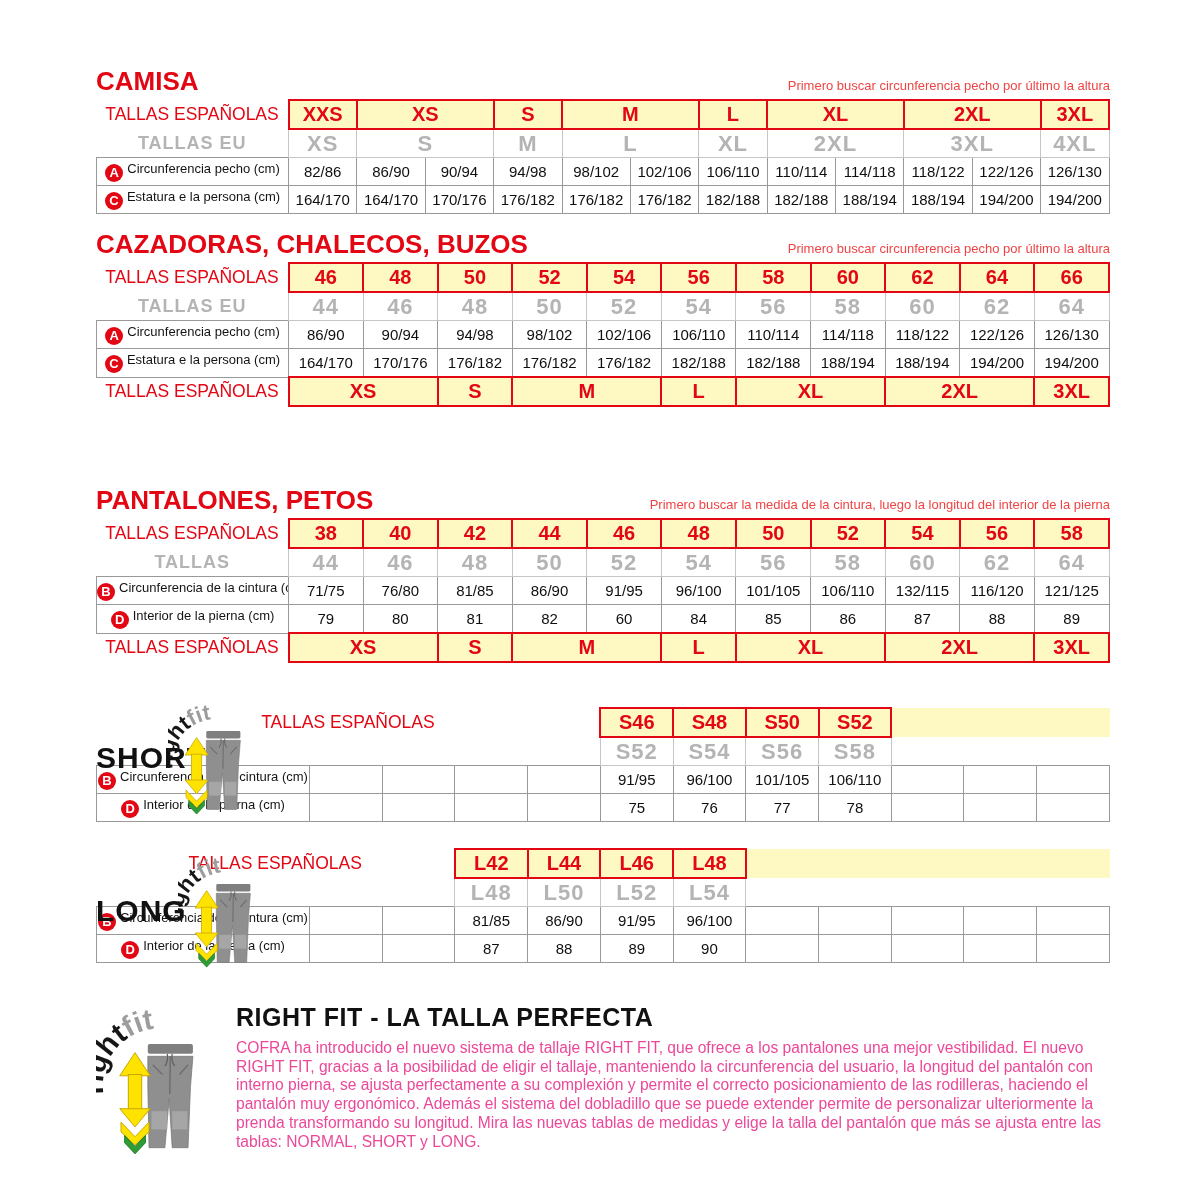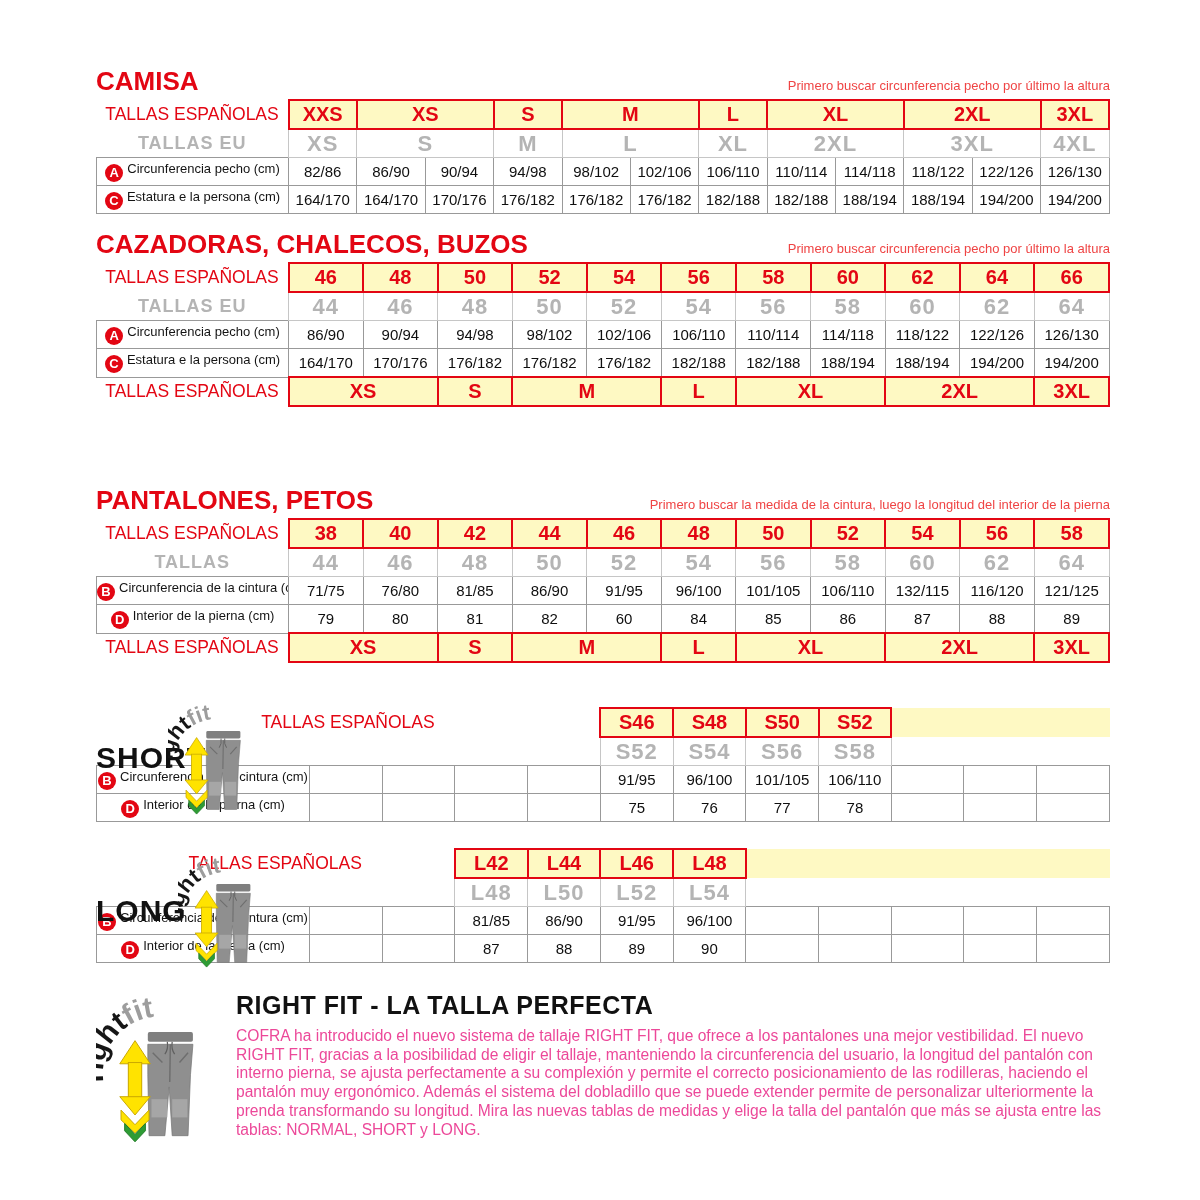--- a/index.html
+++ b/index.html
@@ -44,21 +44,21 @@
   .fit-sec.long{margin-top:26px;}
   .fit-sec table.grid{margin-top:20px;}
   .fit-sec.long table.grid{margin-top:26px;}
   .fit-title{position:absolute;left:0;font-size:30px;font-weight:700;letter-spacing:1px;color:#111;}
   .fit-sec.short .fit-title{top:34px;}
   .fit-sec.long .fit-title{top:46px;}
   .logo-s{position:absolute;width:95px;height:118px;z-index:3;}
   .fit-sec.short .logo-s{left:72px;top:-10px;}
   .fit-sec.long .logo-s{left:82px;top:2px;}
 
-  .rf-block{margin-top:24px;display:flex;gap:12px;align-items:flex-start;}
+  .rf-block{margin-top:36px;display:flex;gap:12px;align-items:flex-start;}
   .logo-b{width:128px;height:156px;flex:0 0 auto;}
   .rf-text{margin-top:4px;}
   .rf-heading{font-size:25px;font-weight:700;letter-spacing:0.5px;margin:0 0 7px 0;color:#111;}
   .rf-para{font-size:15.6px;line-height:1.2;color:#ec4899;width:884px;margin:0;}
 </style>
 </head>
 <body>
 
 <svg width="0" height="0" style="position:absolute" aria-hidden="true">
   <symbol id="rf-logo" viewBox="0 0 100 128">

